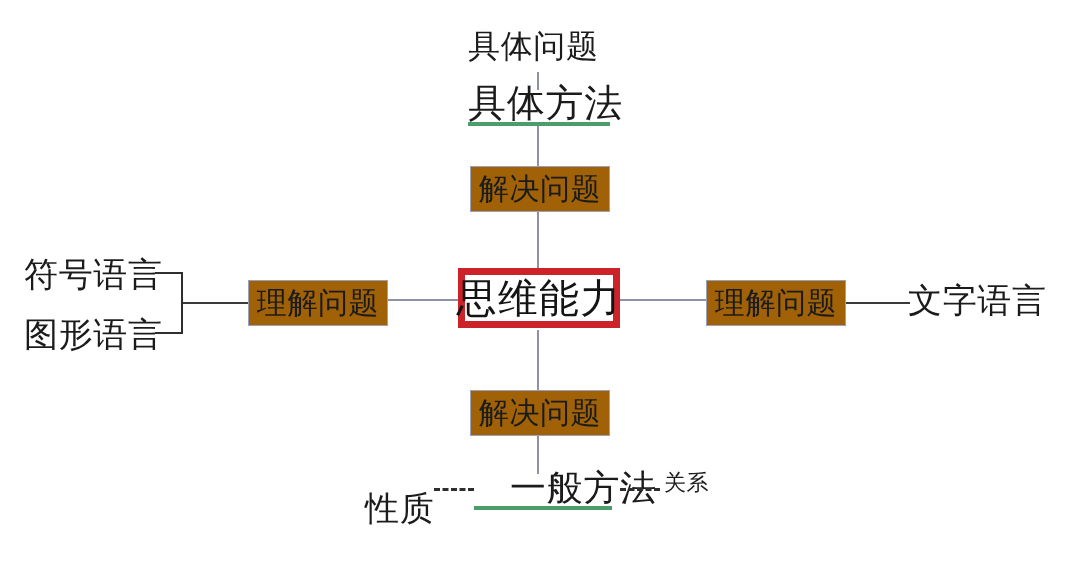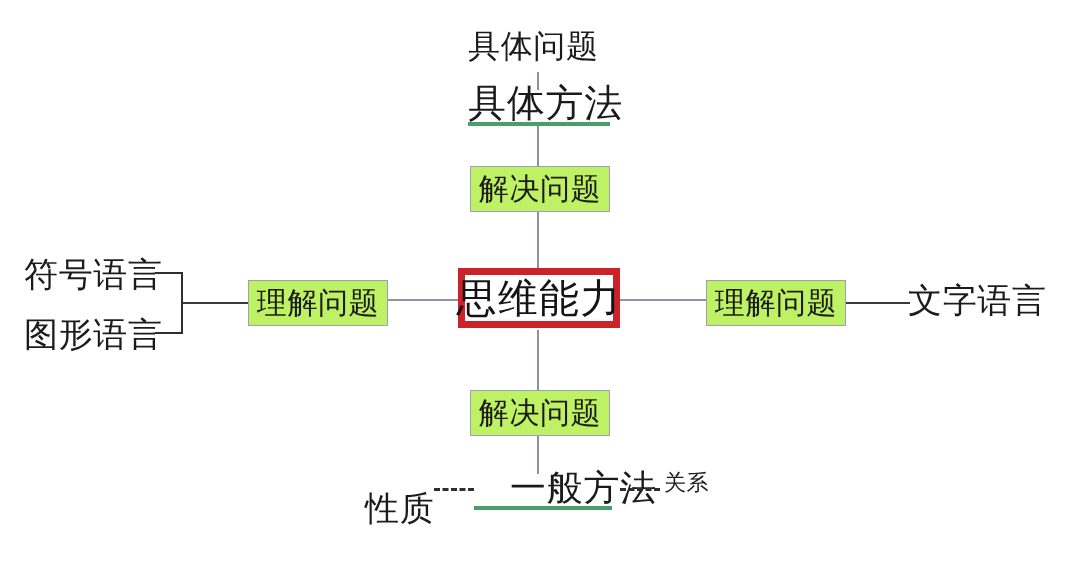--- a/index.html
+++ b/index.html
@@ -29,21 +29,21 @@
     line-height: 1;
     letter-spacing: 0.02em;
   }
 
   
   .boxnode {
     position: absolute;
     display: flex;
     align-items: center;
     justify-content: center;
-    background: #bef264;
+    background: #a16207;
     border: 1.5px solid #9aa0b8;
     color: #1b1b1b;
     font-family: Liberation Mono, monospace;
     white-space: nowrap;
     letter-spacing: 0.02em;
     box-sizing: border-box;
     z-index: 3;
   }
 
   

